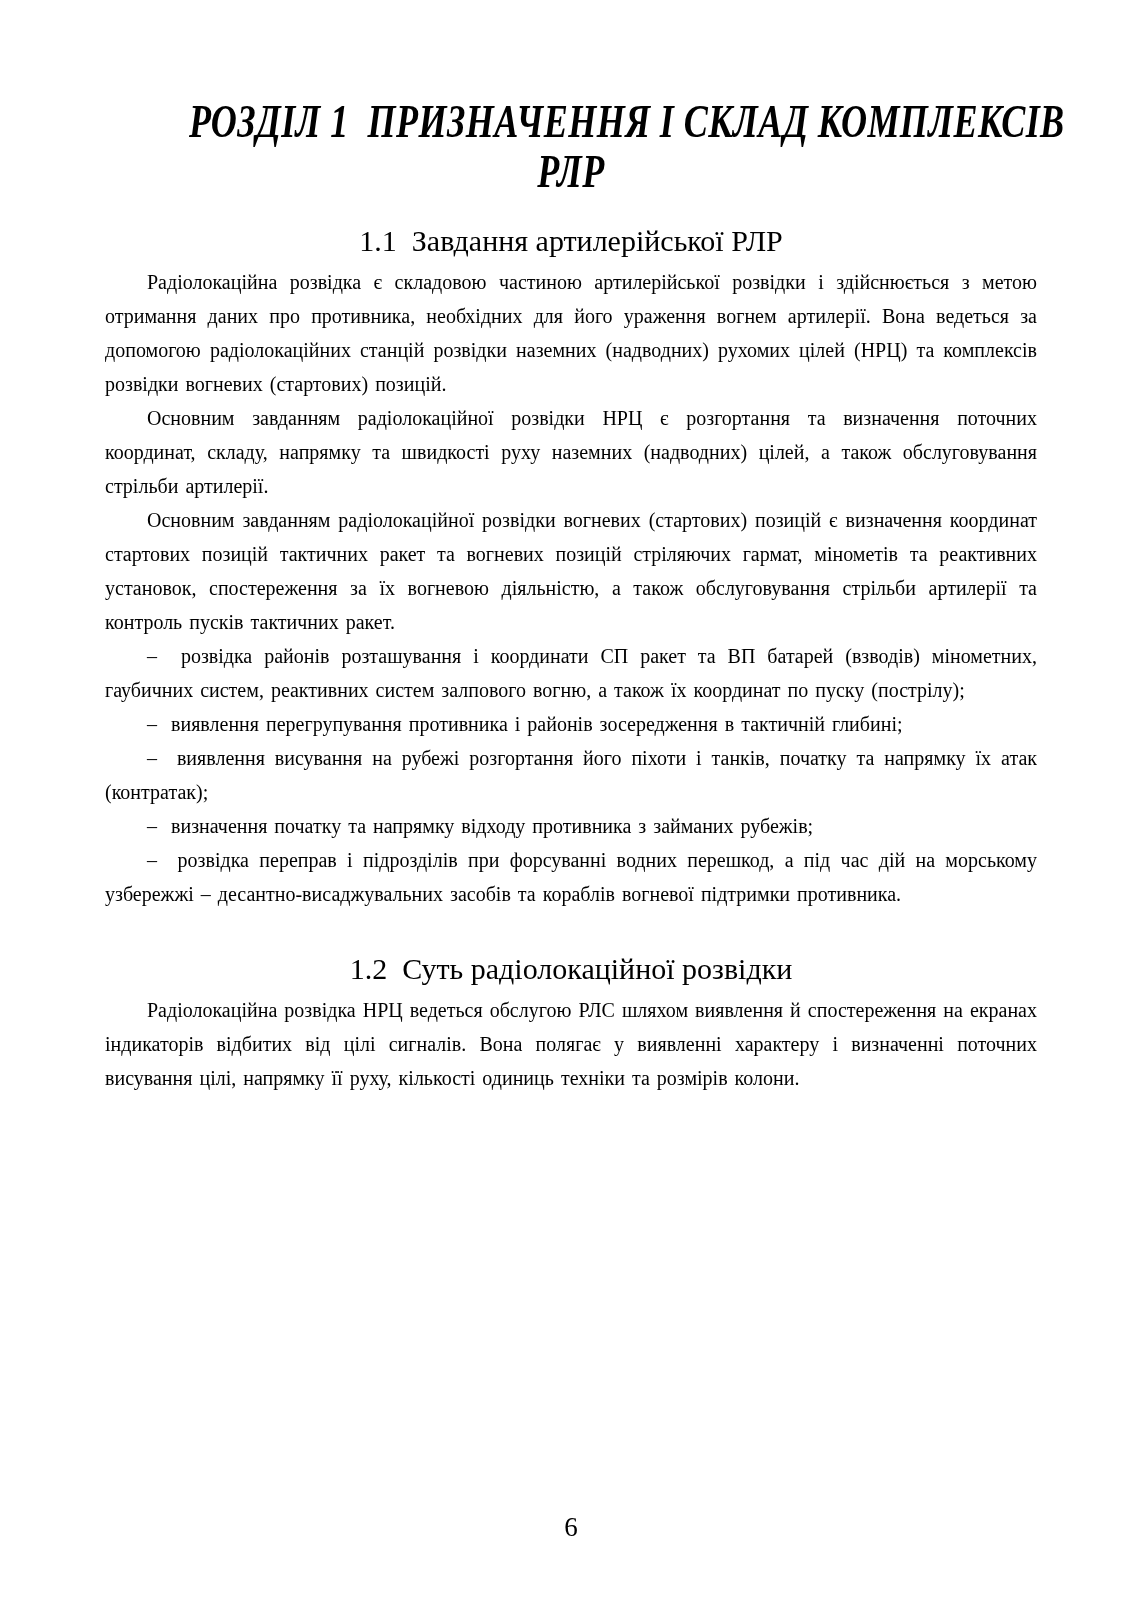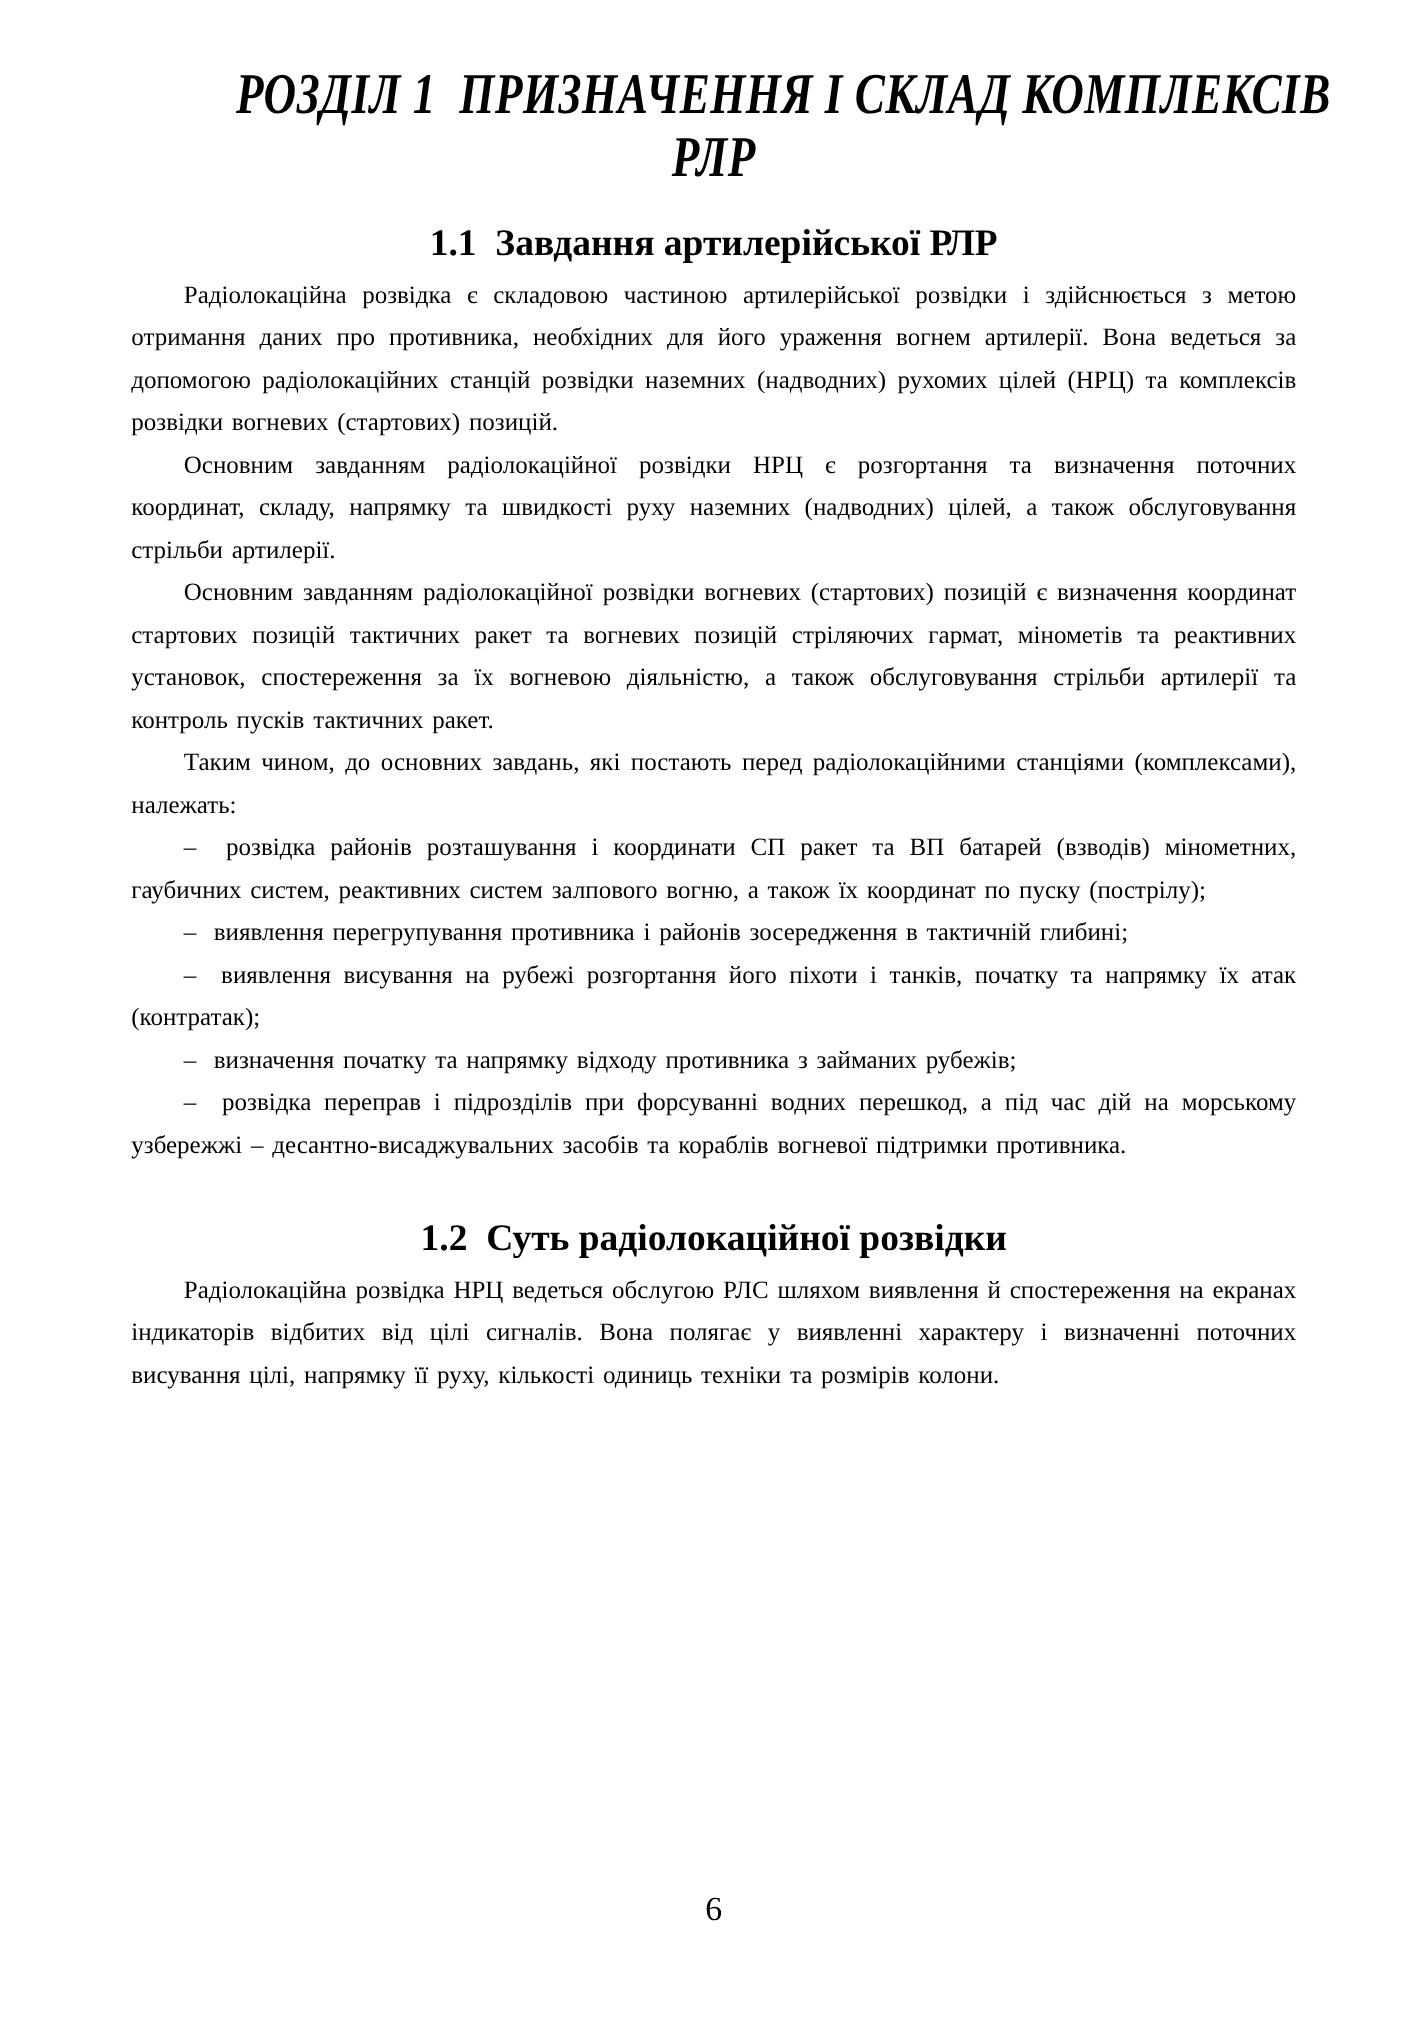--- a/index.html
+++ b/index.html
@@ -8,21 +8,21 @@
     background: #ffffff;
   }
   .page {
     position: relative;
     width: 1142px;
     height: 1615px;
     margin: 0 auto;
     background: #ffffff;
     color: #000000;
     box-sizing: border-box;
-    padding: 51px 105px 0 105px;
+    padding: 97px 105px 0 105px;
     font-family: "Liberation Serif", "DejaVu Serif", serif;
     overflow: hidden;
   }
   .chapter-title {
     margin: 0 0 26px 0;
     text-align: center;
     font-size: 44px;
     font-weight: bold;
     font-style: italic;
     line-height: 50px;
@@ -31,21 +31,21 @@
   .chapter-title .title-line {
     display: block;
     transform: scaleX(0.82) scaleY(1.05);
     transform-origin: 50% 50%;
     white-space: nowrap;
   }
   .section-heading {
     margin: 20px 0 6px 0;
     text-align: center;
     font-size: 30px;
-    font-weight: bold;
+    font-weight: normal;
     line-height: 36px;
   }
   .section-heading.second {
     margin-top: 40px;
   }
   .body-par {
     margin: 0;
     font-size: 20px;
     line-height: 34px;
     text-align: justify;
@@ -70,21 +70,20 @@
   <h1 class="chapter-title">
     <span class="title-line">РОЗДІЛ 1&nbsp; ПРИЗНАЧЕННЯ І СКЛАД КОМПЛЕКСІВ</span>
     <span class="title-line">РЛР</span>
   </h1>
 
   <h2 class="section-heading">1.1&nbsp; Завдання артилерійської РЛР</h2>
 
   <p class="body-par">Радіолокаційна розвідка є складовою частиною артилерійської розвідки і здійснюється з метою отримання даних про противника, необхідних для його ураження вогнем артилерії. Вона ведеться за допомогою радіолокаційних станцій розвідки наземних (надводних) рухомих цілей (НРЦ) та комплексів розвідки вогневих (стартових) позицій.</p>
   <p class="body-par">Основним завданням радіолокаційної розвідки НРЦ є розгортання та визначення поточних координат, складу, напрямку та швидкості руху наземних (надводних) цілей, а також обслуговування стрільби артилерії.</p>
   <p class="body-par">Основним завданням радіолокаційної розвідки вогневих (стартових) позицій є визначення координат стартових позицій тактичних ракет та вогневих позицій стріляючих гармат, мінометів та реактивних установок, спостереження за їх вогневою діяльністю, а також обслуговування стрільби артилерії та контроль пусків тактичних ракет.</p>
-  <p class="body-par">Таким чином, до основних завдань, які постають перед радіолокаційними станціями (комплексами), належать:</p>
 
   <p class="body-par">–&nbsp; розвідка районів розташування і координати СП ракет та ВП батарей (взводів) мінометних, гаубичних систем, реактивних систем залпового вогню, а також їх координат по пуску (пострілу);</p>
   <p class="body-par">–&nbsp; виявлення перегрупування противника і районів зосередження в тактичній глибині;</p>
   <p class="body-par">–&nbsp; виявлення висування на рубежі розгортання його піхоти і танків, початку та напрямку їх атак (контратак);</p>
   <p class="body-par">–&nbsp; визначення початку та напрямку відходу противника з займаних рубежів;</p>
   <p class="body-par">–&nbsp; розвідка переправ і підрозділів при форсуванні водних перешкод, а під час дій на морському узбережжі – десантно-висаджувальних засобів та кораблів вогневої підтримки противника.</p>
 
   <h2 class="section-heading second">1.2&nbsp; Суть радіолокаційної розвідки</h2>
 
   <p class="body-par">Радіолокаційна розвідка НРЦ ведеться обслугою РЛС шляхом виявлення й спостереження на екранах індикаторів відбитих від цілі сигналів. Вона полягає у виявленні характеру і визначенні поточних висування цілі, напрямку її руху, кількості одиниць техніки та розмірів колони.</p>

